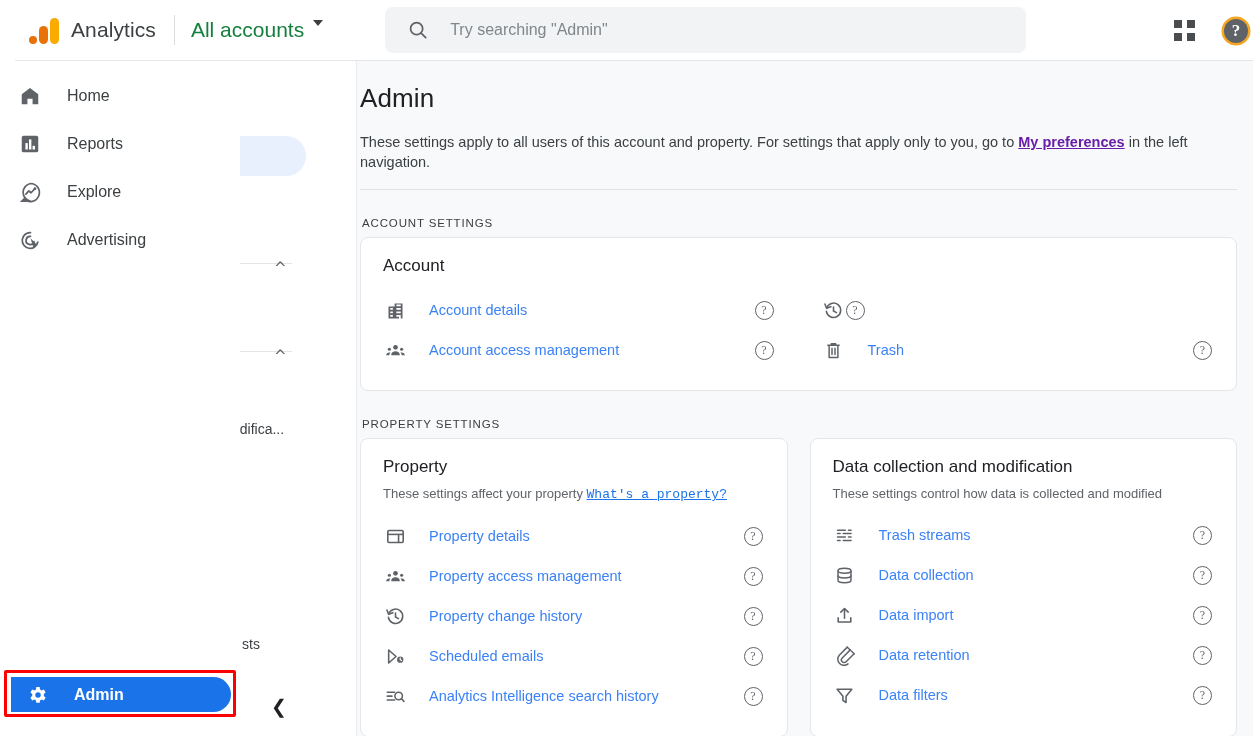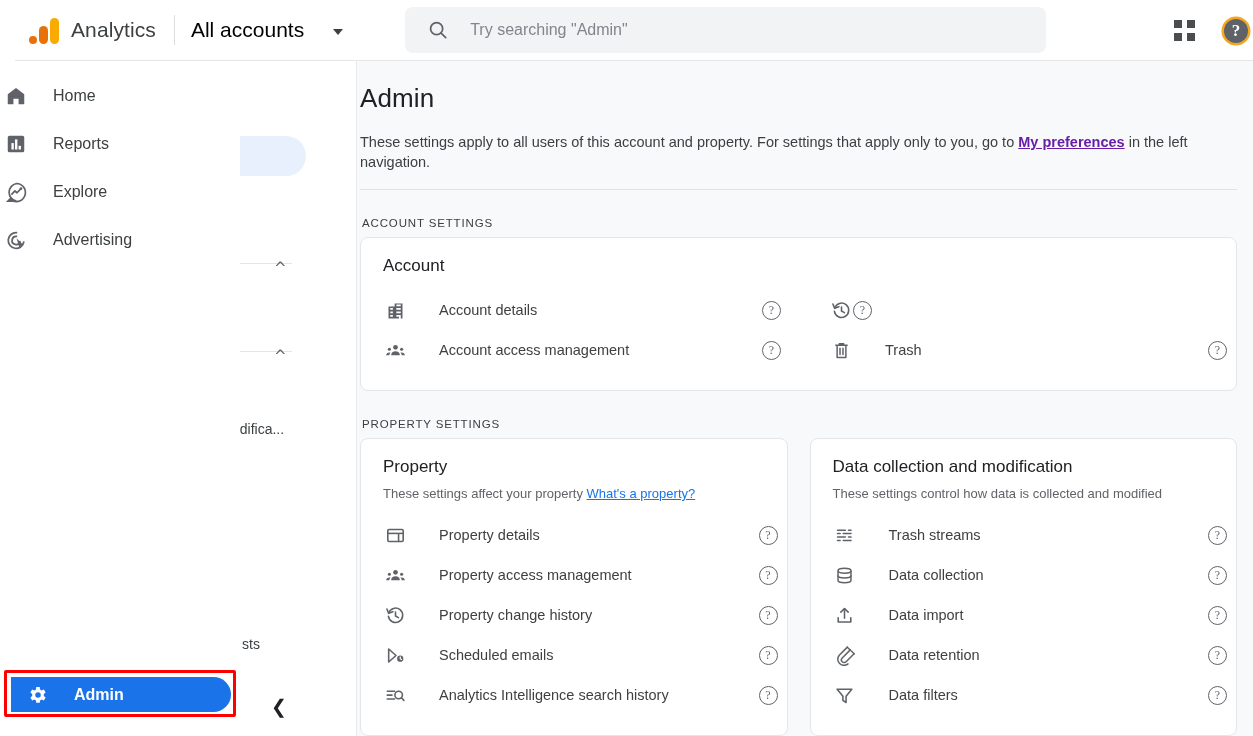--- a/index.html
+++ b/index.html
@@ -70,26 +70,25 @@
     white-space: nowrap;
   }
   .header-divider {
     width: 1px;
     height: 30px;
     background: #dadce0;
     margin: 0 16px 0 18px;
   }
   .acct-switcher {
     display: flex;
-    align-items: center;
+    align-items: flex-start;
     font-size: 21px;
-    color: #000000;
+    color: #15803d;
     cursor: pointer;
     white-space: nowrap;
-    gap: 20px;
   }
   .acct-switcher .caret {
     width: 0; height: 0;
     border-left: 5px solid transparent;
     border-right: 5px solid transparent;
     border-top: 6px solid #3c4043;
     margin-left: 9px;
     position: relative;
     top: 2px;
   }
@@ -210,21 +209,21 @@
     width: 240px;
     height: 675px;
     background: #ffffff;
     z-index: 20;
   }
   .nav-item {
     display: flex;
     align-items: center;
     height: 30px;
     margin-top: 18px;
-    padding-left: 4px;
+    padding-left: 18px;
     cursor: pointer;
   }
   .nav-item:first-child { margin-top: 20px; }
   .nav-icon {
     width: 24px; height: 24px;
     flex: none;
     display: flex;
     align-items: center;
     justify-content: center;
   }
@@ -285,20 +284,21 @@
     line-height: 20px;
   }
   a.link-visited {
     color: #681da8;
     text-decoration: underline;
     font-weight: bold;
   }
   a.link-blue {
     color: #1a73e8;
     text-decoration: underline;
+    font-family: Liberation Mono, monospace;
   }
   a.link-purple {
     color: #681da8;
     text-decoration: underline;
   }
   .section-label {
     font-size: 11.5px;
     letter-spacing: 0.85px;
     color: #3c4043;
     margin: 27px 0 8px 2px;
@@ -307,21 +307,21 @@
   .divider-line {
     height: 1px;
     background: #e0e2e5;
     margin-top: 17px;
   }
   .card {
     background: #ffffff;
     border: 1px solid #e4e6e8;
     border-radius: 8px;
     box-sizing: border-box;
-    padding: 18px 9px 20px 22px;
+    padding: 18px 24px 20px 22px;
   }
   .card-title {
     font-size: 17px;
     color: #202124;
     margin: 0;
     font-weight: normal;
   }
   .card-sub {
     font-size: 13px;
     color: #5f6368;
@@ -342,23 +342,23 @@
     cursor: pointer;
   }
   .row-icon {
     width: 24px; height: 24px;
     flex: none;
     display: flex;
     align-items: center;
     justify-content: center;
   }
   .row-label {
-    margin-left: 32px;
+    margin-left: 22px;
     font-size: 14.5px;
-    color: #404040;
+    color: #3b82f6;
     white-space: nowrap;
     flex: 1;
   }
   .help-q {
     width: 17px; height: 17px;
     flex: none;
     border: 1.3px solid #5f6368;
     border-radius: 50%;
     color: #5f6368;
     font-size: 12px;

